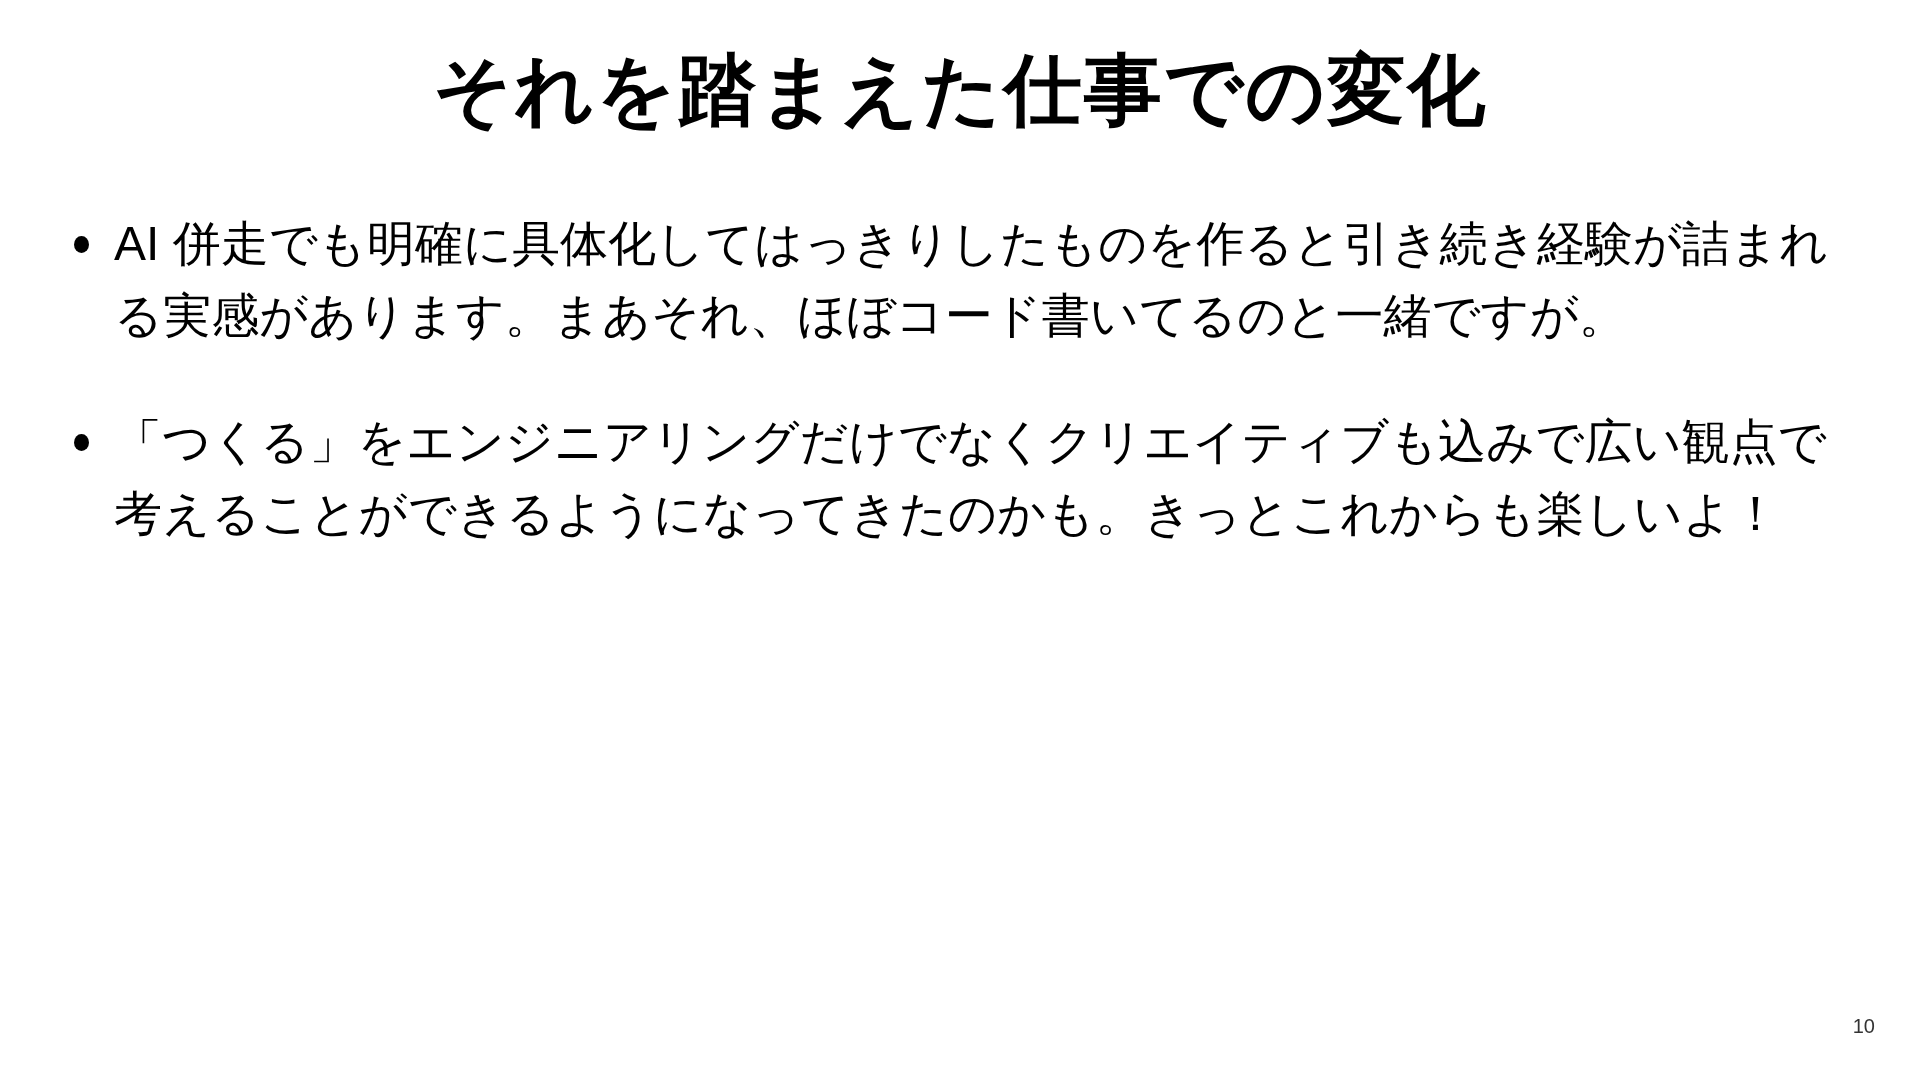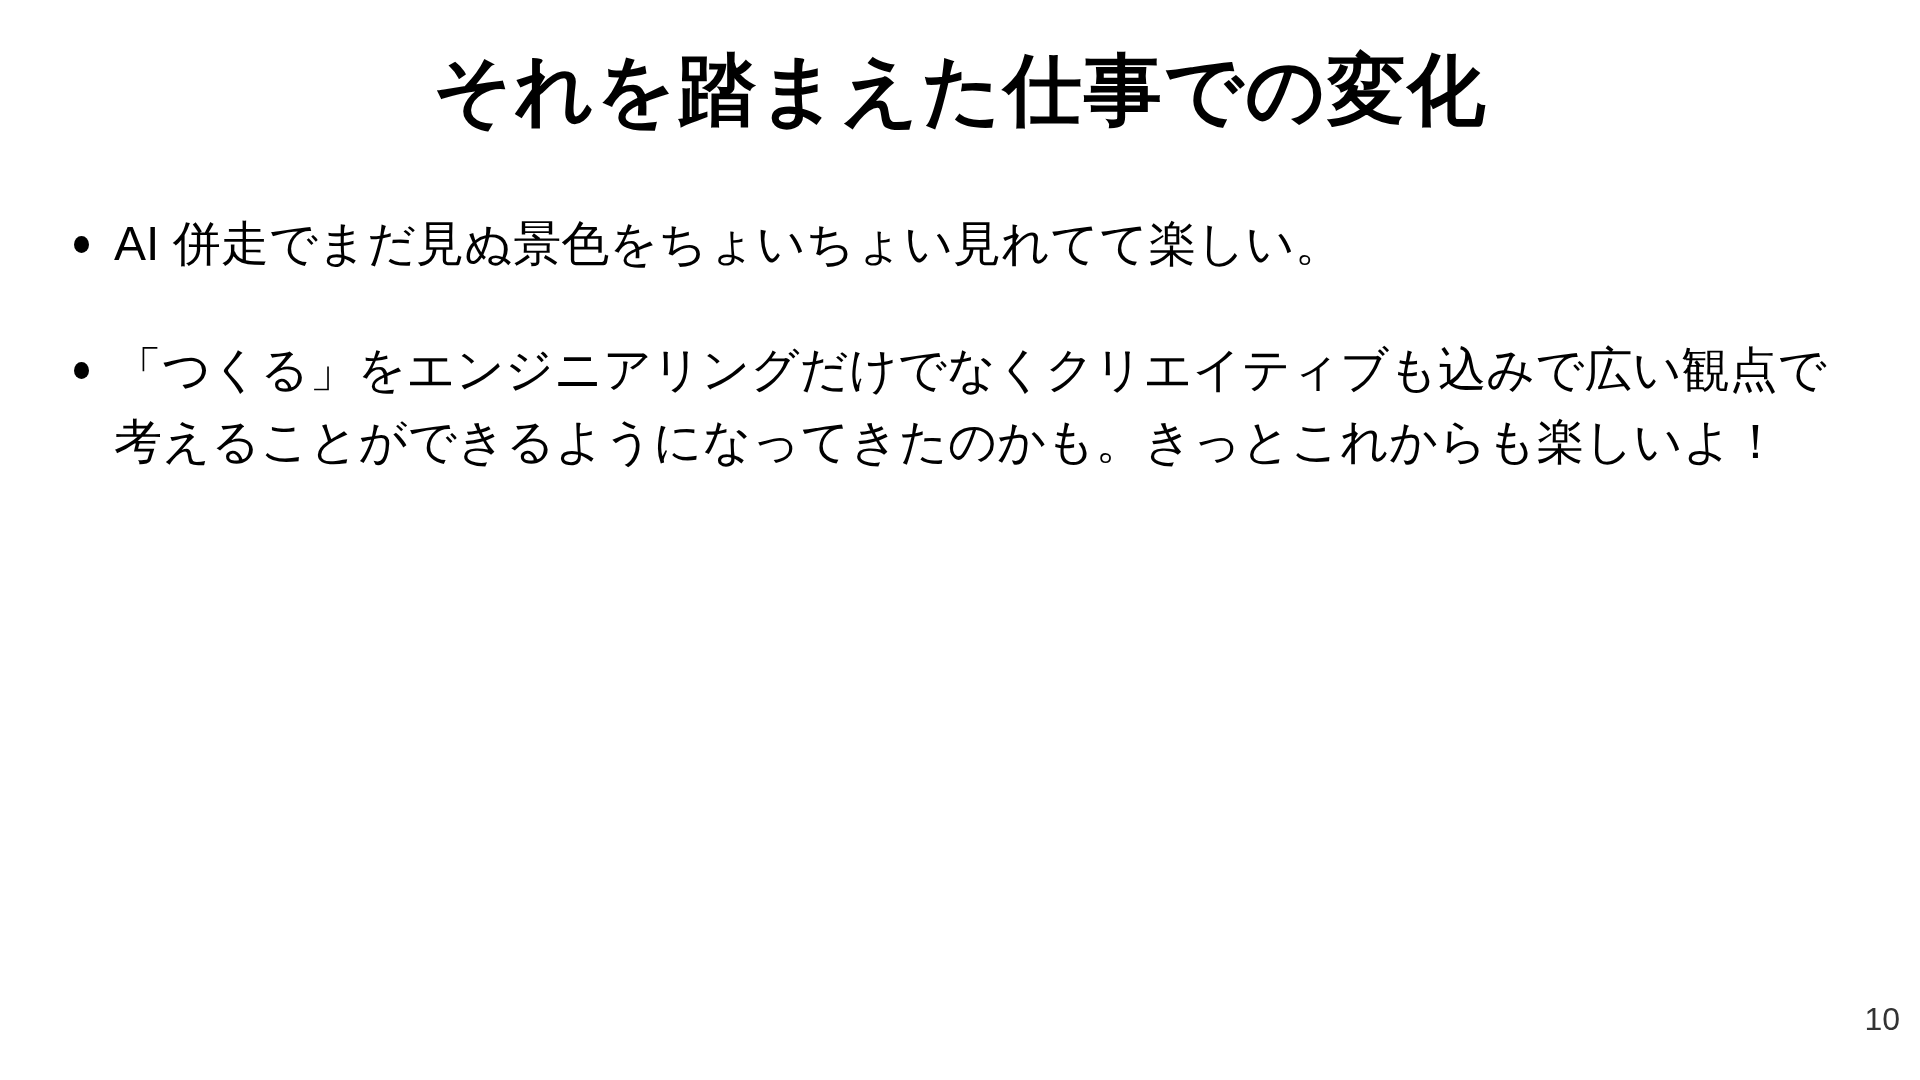--- a/index.html
+++ b/index.html
@@ -50,37 +50,37 @@
     position: absolute;
     left: 12px;
     top: 28px;
     width: 15px;
     height: 17px;
     border-radius: 50%;
     background: #000000;
   }
   .page-number {
     position: absolute;
-    right: 20px;
+    right: 45px;
     bottom: 42px;
-    font-size: 32px;
+    font-size: 20px;
     color: #333333;
     margin-left: 47px;
   }
 </style>
 </head>
 <body>
 
 <div class="slide">
 
   <h1 class="slide-title">それを踏まえた仕事での変化</h1>
 
   <ul class="bullet-list">
     <li>
-      <span>AI 併走でまだ見ぬ景色をちょいちょい見れてて楽しい。</span>
+      <span>AI 併走でも明確に具体化してはっきりしたものを作ると引き続き経験が詰まれる実感があります。まあそれ、ほぼコード書いてるのと一緒ですが。</span>
     </li>
     <li>
       <span>「つくる」をエンジニアリングだけでなくクリエイティブも込みで広い観点で考えることができるようになってきたのかも。きっとこれからも楽しいよ！</span>
     </li>
   </ul>
 
   <div class="page-number">10</div>
 
 </div>
 

